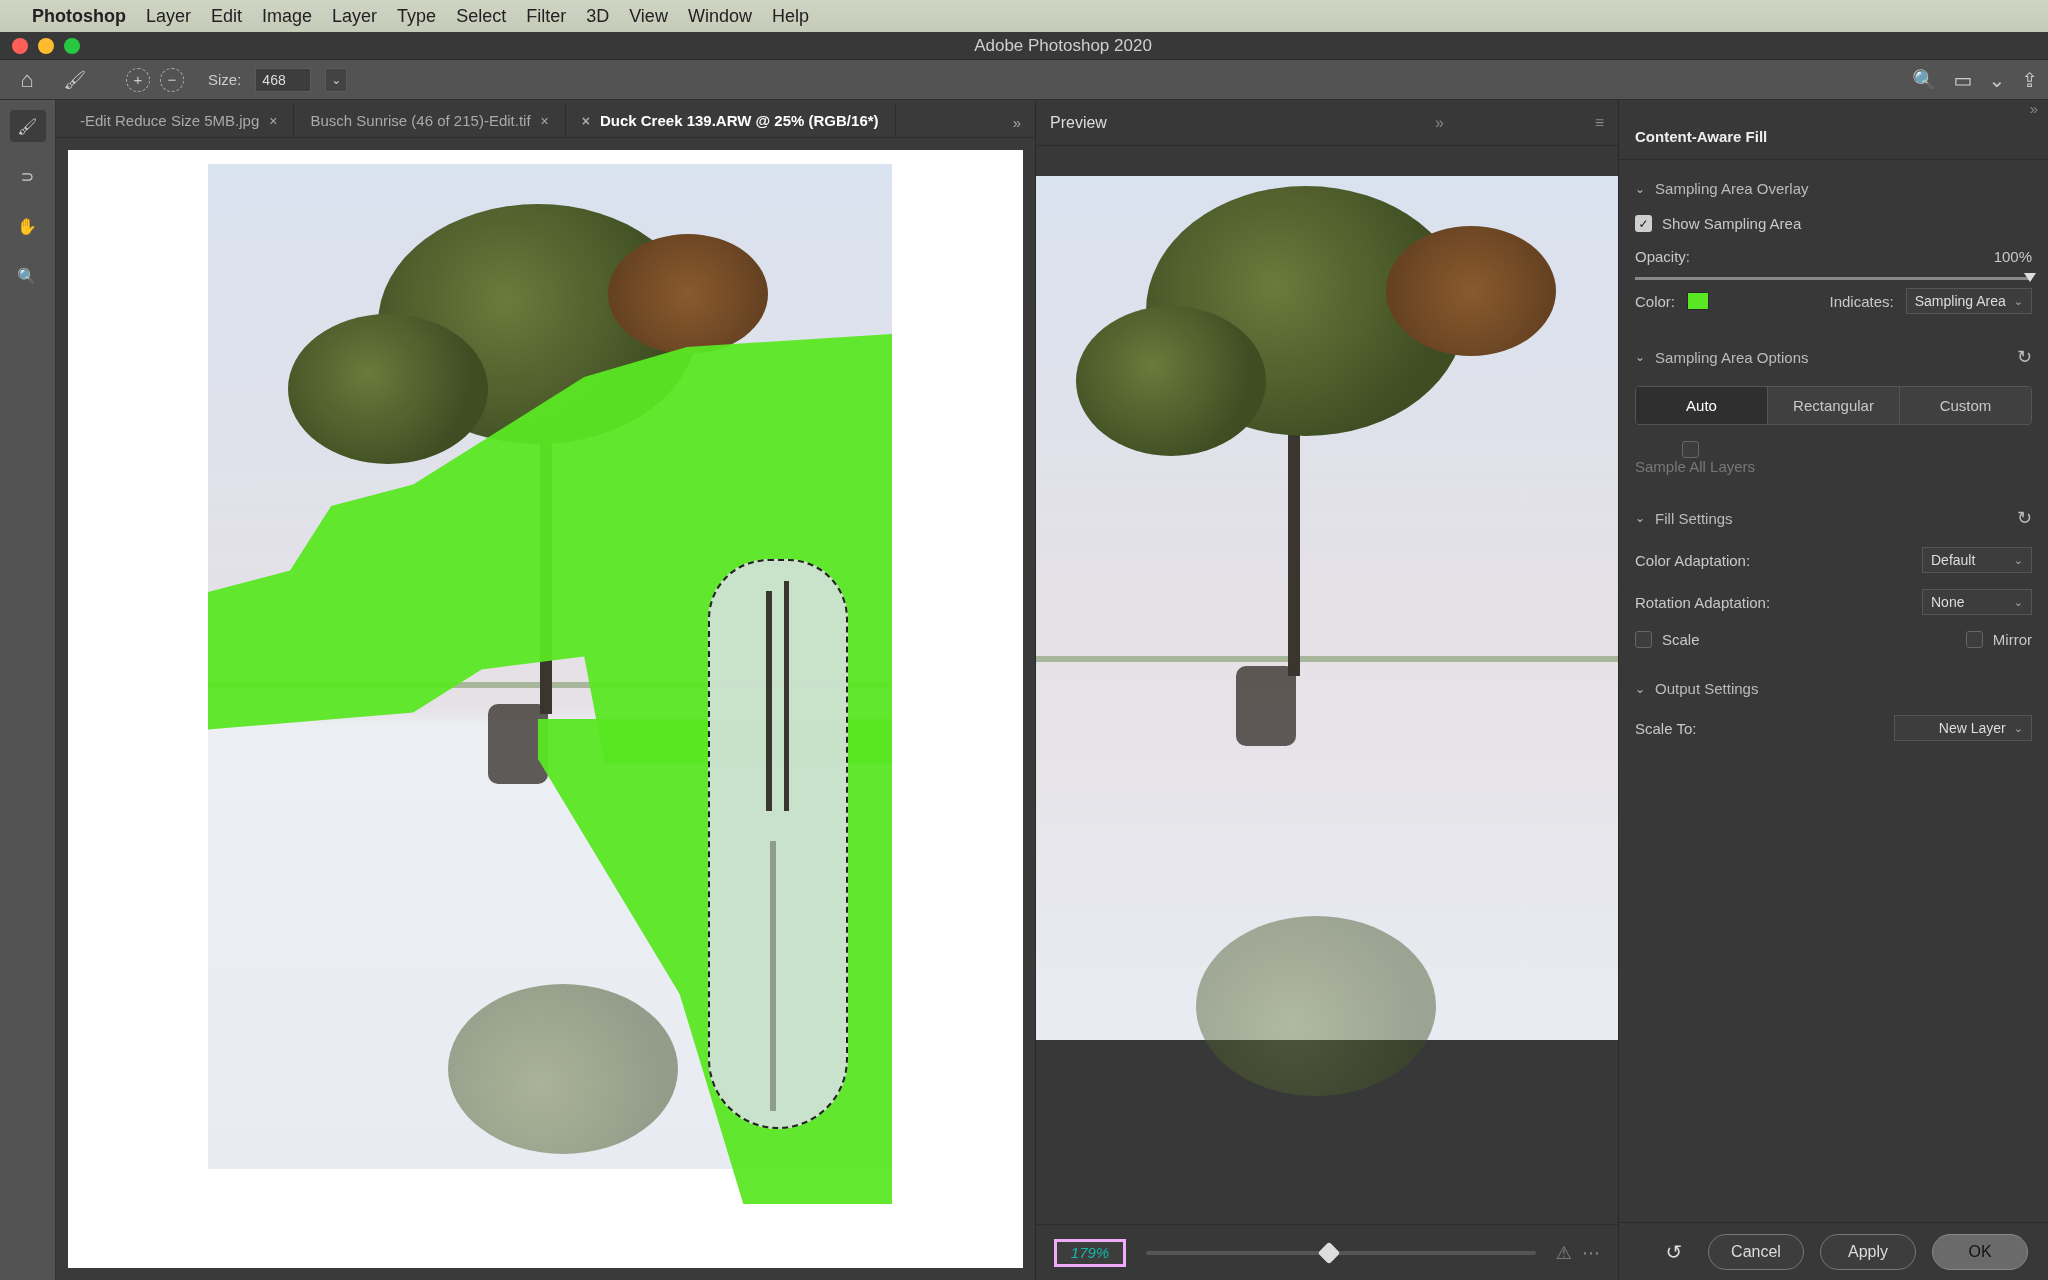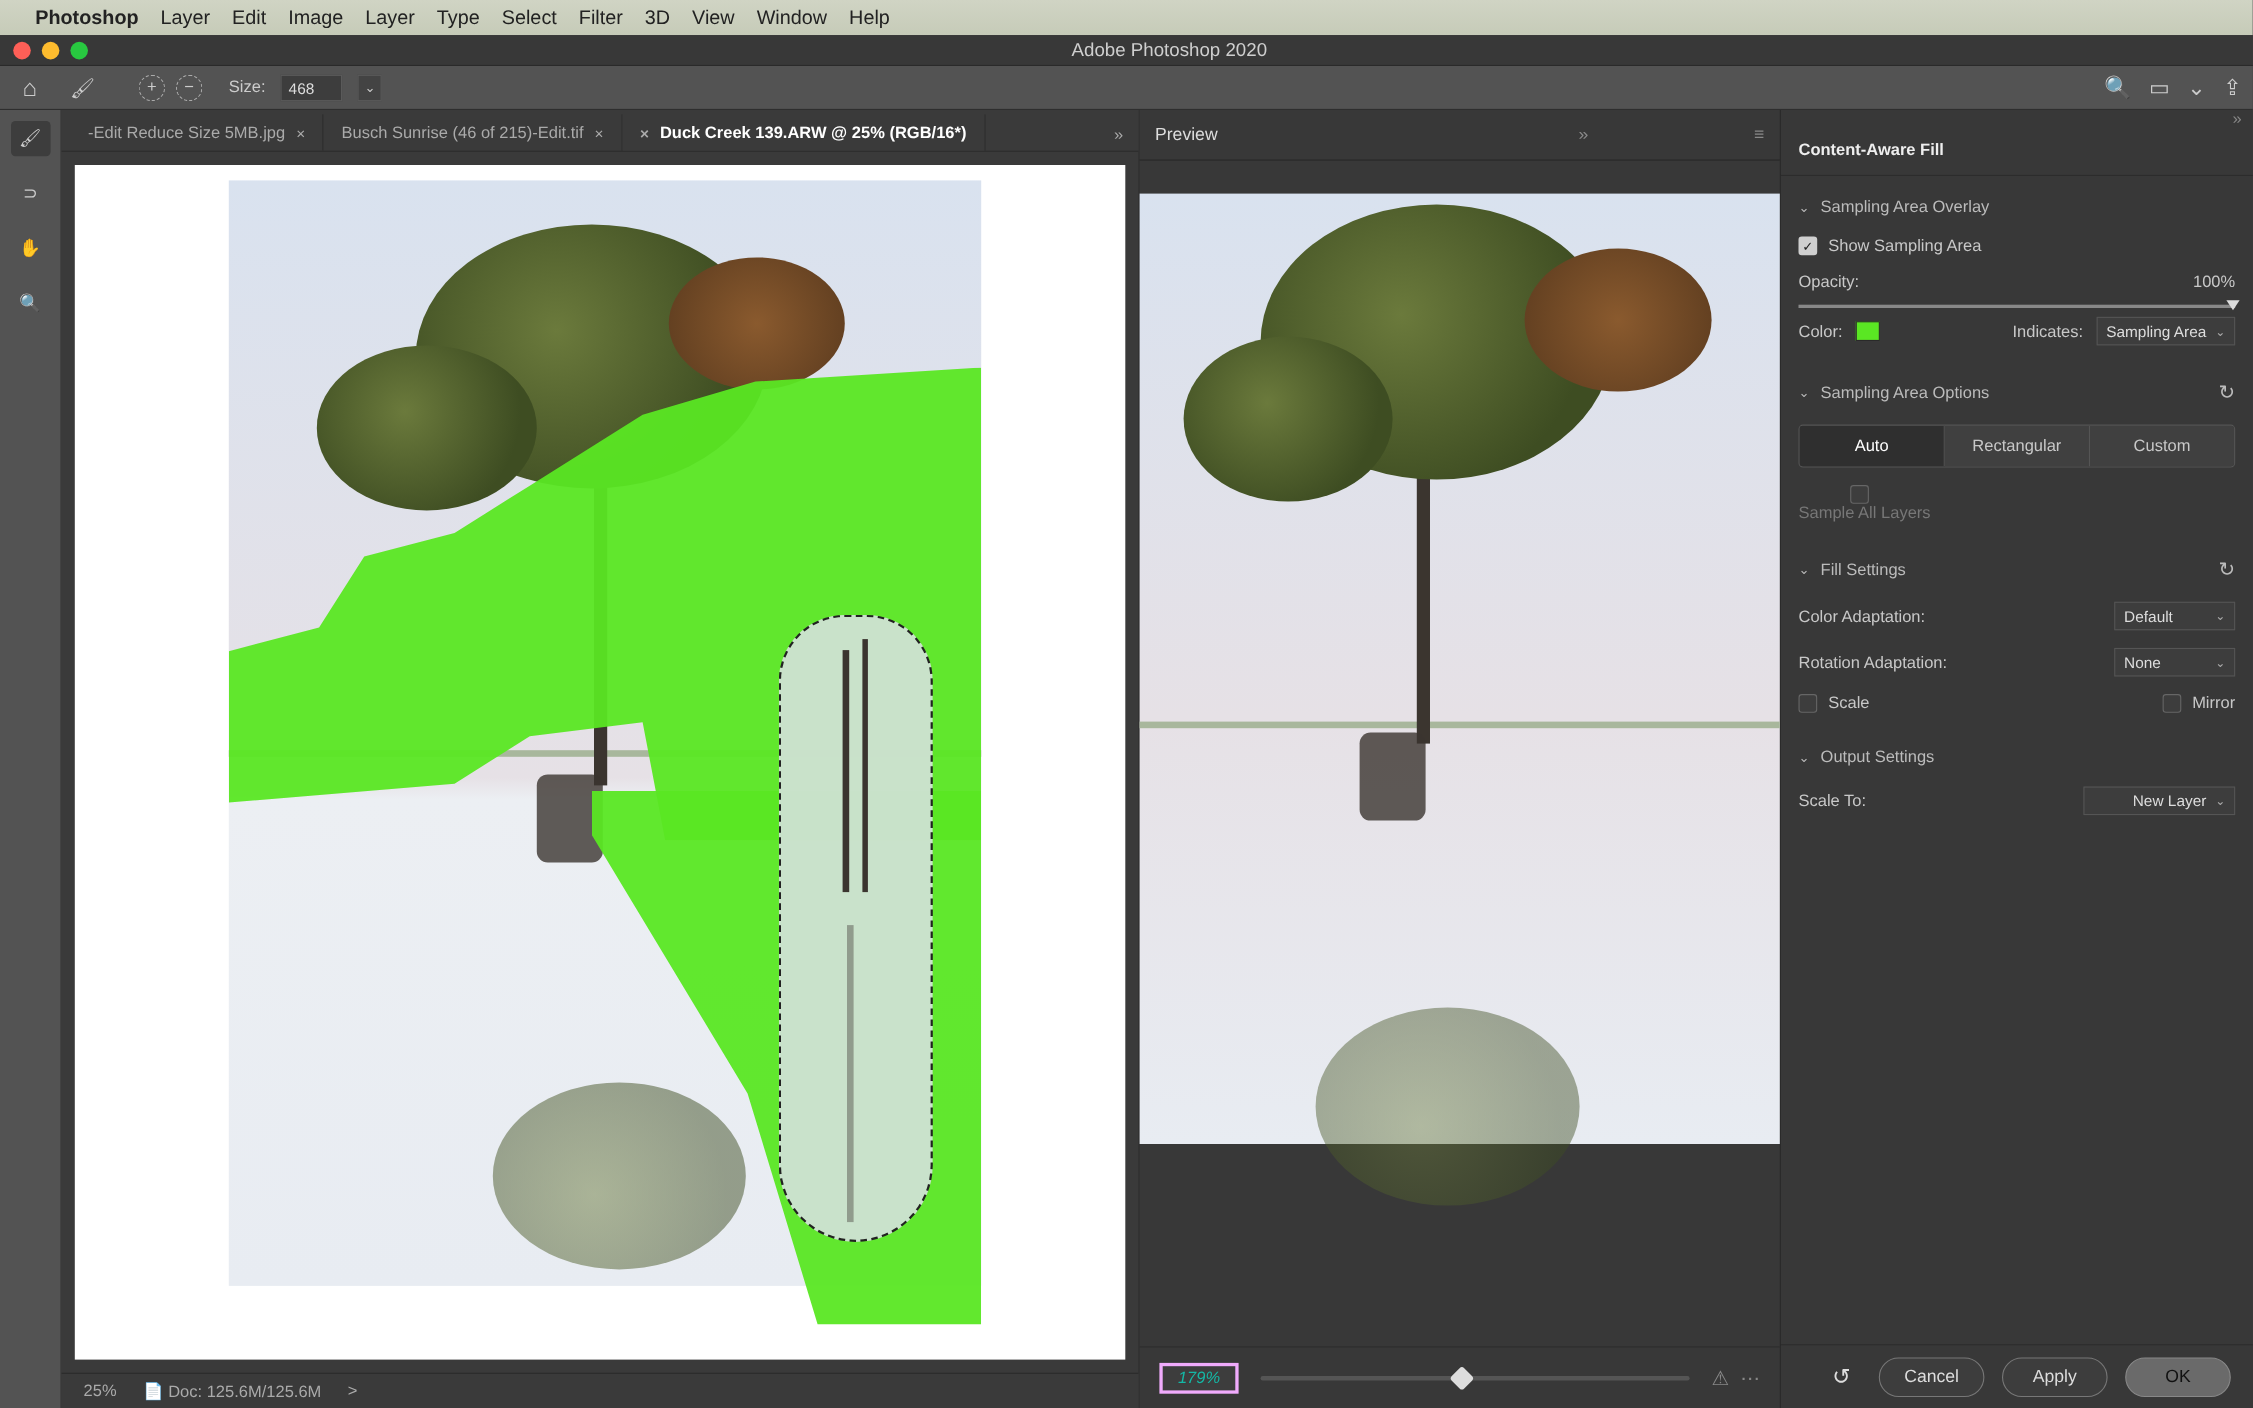--- a/index.html
+++ b/index.html
@@ -178,25 +178,20 @@
           <div class="greenov g1"></div>
           <div class="greenov g2"></div>
 
           <div class="selblob">
             <div class="ttrunk" style="left:56px; top:30px; width:6px; height:220px;"></div>
             <div class="ttrunk" style="left:74px; top:20px; width:5px; height:230px;"></div>
             <div class="ttrunk" style="left:60px; top:280px; width:6px; height:270px; opacity:.4;"></div>
           </div>
         </div>
       </div>
-      <div class="statusbar">
-        <span>25%</span>
-        <span>📄 <span>Doc: 125.6M/125.6M</span></span>
-        <span>&gt;</span>
-      </div>
     </div>
 
     <div class="previewcol">
       <div class="phead">
         <span style="opacity:0">.</span>
         <span class="menuic" style="position:absolute; right:604px;">»</span>
       </div>
       <div class="phead" style="margin-top:-46px;">
         <span>Preview</span>
         <span class="menuic">≡</span>

